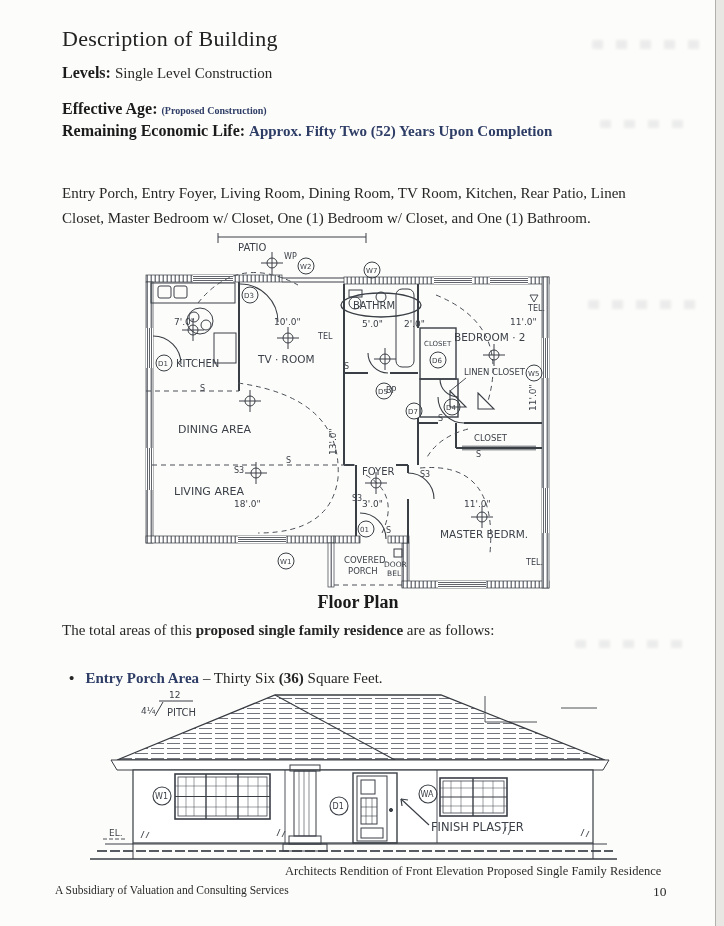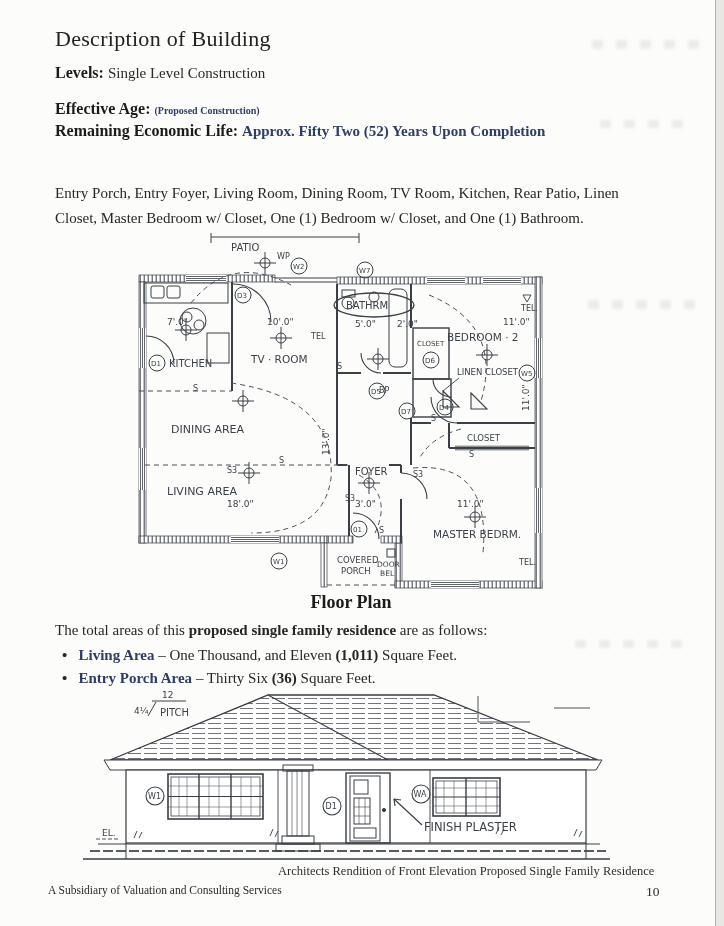--- a/index.html
+++ b/index.html
@@ -1,21 +1,21 @@
 <!DOCTYPE html>
 <html><head>
 <meta charset="utf-8">
 <style>
   html,body{margin:0;padding:0;}
   body{background:#d8d6d2;font-family:"Liberation Serif", serif;}
   .page{position:relative;width:724px;height:926px;background:#fcfcfa;overflow:hidden;
         color:#1f1f1f;}
   .page-edge{position:absolute;top:0;right:0;width:8px;height:926px;background:#e9e7e3;
         border-left:1px solid #b3b0ab;}
-  .abs{position:absolute;}
+  .abs{position:absolute;margin-left:7px;}
   .title{font-size:22px;letter-spacing:.3px;color:#222;}
   .lbl{font-weight:bold;font-size:16px;color:#1b1b1b;}
   .val{font-size:15px;color:#2a2a2a;}
   .navy{color:#2e3d66;font-weight:bold;}
   .body-text{font-size:15px;color:#262626;}
   .caption-bold{font-weight:bold;font-size:18px;color:#1b1b1b;text-align:center;}
   .small-caption{font-size:12.5px;color:#2f2f2f;}
   .footer-text{font-size:11.5px;color:#2b2b2b;}
   .pageno{font-size:13.5px;color:#2b2b2b;}
   .bullet-dot{font-size:15px;font-weight:bold;}
@@ -352,25 +352,20 @@
       <text class="hand" transform="translate(398,178) rotate(-90)">11'.0"</text>
     </g>
   </svg>
   </div>
 
   <div class="abs caption-bold" style="left:130px;top:592px;width:442px;">Floor Plan</div>
 
   <div class="abs body-text" style="left:55px;top:622px;">
     <span>The total areas of this </span><span style="font-weight:bold;">proposed single family residence</span><span> are as follows:</span>
   </div>
-  <div class="abs body-text" style="left:62px;top:647px;">
-    <span class="bullet-dot">•</span>&nbsp;&nbsp;
-    <span class="navy" style="font-size:15px;">Living Area</span>
-    <span>–</span><span> One Thousand, and Eleven </span><span style="font-weight:bold;">(1,011)</span><span> Square Feet.</span>
-  </div>
   <div class="abs body-text" style="left:62px;top:670px;">
     <span class="bullet-dot">•</span>&nbsp;&nbsp;
     <span class="navy" style="font-size:15px;">Entry Porch Area</span>
     <span>–</span><span> Thirty Six </span><span style="font-weight:bold;">(36)</span><span> Square Feet.</span>
   </div>
 
   <div class="abs" style="left:38px;top:686px;width:585px;height:178px;">
   <svg width="585" height="178" viewBox="0 0 585 178">
     <defs>
       <pattern id="shingles" width="16" height="5" patternUnits="userSpaceOnUse">

